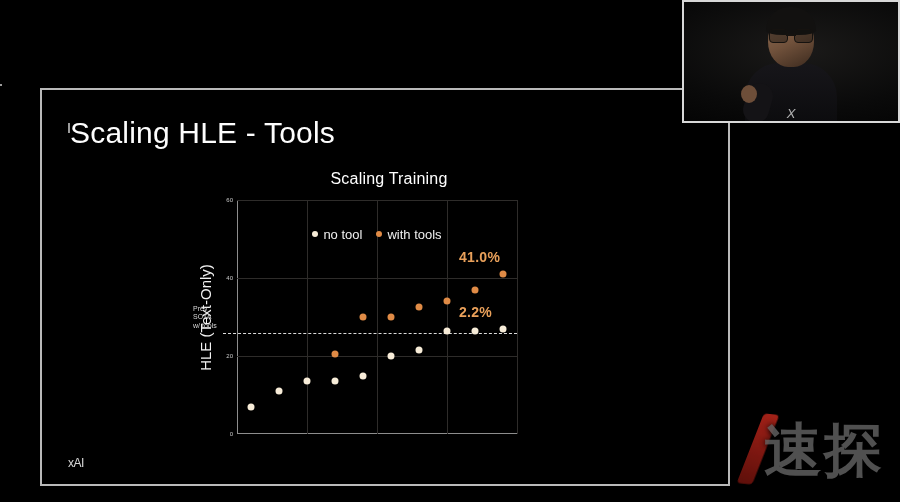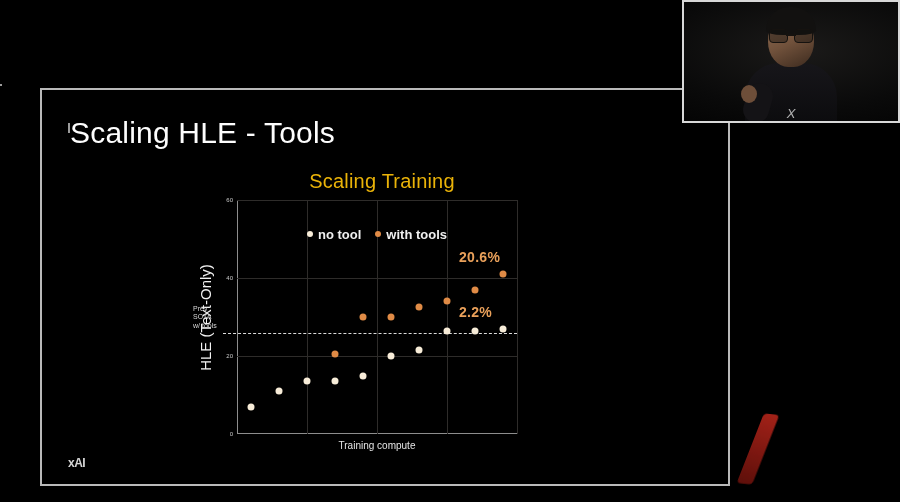--- a/index.html
+++ b/index.html
@@ -7,26 +7,26 @@
   #stage{position:relative;width:900px;height:502px;background:#000;}
 
   
   #slide{position:absolute;left:8px;top:88px;width:690px;height:398px;
          background:#000;border:2px solid #b9b9b9;box-sizing:border-box;margin-left:32px;}
 
   #slide-title{position:absolute;left:28px;top:26px;color:#fdfdfd;
          font-size:30px;letter-spacing:.2px;font-weight:400;white-space:nowrap;}
 
   #xai-logo{position:absolute;left:26px;bottom:14px;color:#e8e8e8;font-size:12px;
-         letter-spacing:-.5px;font-weight:700;opacity:.92;}
+         letter-spacing:-.5px;font-weight:400;opacity:.92;}
 
   
   #chart{position:absolute;left:155px;top:80px;width:360px;height:290px;}
-  #chart-title{position:absolute;left:5px;top:0;width:360px;text-align:center;
-         color:#eab308;font-size:20px;letter-spacing:.2px;}
+  #chart-title{position:absolute;left:12px;top:0;width:360px;text-align:center;
+         color:#ffffff;font-size:16px;letter-spacing:.2px;}
 
   
   #plot{position:absolute;left:40px;top:30px;width:280px;height:234px;}
   .axis-line{position:absolute;background:#8d8d8d;}
   #y-axis{left:0;top:0;width:1px;height:234px;}
   #x-axis{left:0;bottom:0;width:280px;height:1px;}
 
   .grid-v{position:absolute;top:0;width:1px;height:234px;background:#2e2c2a;}
   .grid-h{position:absolute;left:0;width:280px;height:1px;background:#2e2c2a;}
 
@@ -41,21 +41,21 @@
   .pt{position:absolute;width:7px;height:7px;border-radius:50%;
       transform:translate(-50%,-50%);}
   .pt.no-tool{background:#f7ecd8;}
   .pt.with-tool{background:#e08b46;}
 
   
   #legend{position:absolute;left:0;top:26px;width:280px;text-align:center;
           color:#efefef;font-size:13px;white-space:nowrap;}
   #legend .ldot{display:inline-block;width:6px;height:6px;border-radius:50%;
           vertical-align:middle;margin-right:5px;position:relative;top:-1px;}
-  #legend .lbl{vertical-align:middle;font-weight:bold;}
+  #legend .lbl{vertical-align:middle;}
   #legend .sep{display:inline-block;width:14px;}
 
   .callout{position:absolute;color:#e9a05a;font-size:14px;font-weight:700;
            letter-spacing:.3px;white-space:nowrap;}
 
   #y-axis-label{position:absolute;left:-2px;top:30px;height:234px;
        display:flex;align-items:center;justify-content:center;width:20px;}
   #y-axis-label span{transform:rotate(-90deg);white-space:nowrap;color:#f2f2f2;
        font-size:15px;}
   #x-axis-label{position:absolute;left:40px;top:270px;width:280px;text-align:center;
@@ -152,25 +152,24 @@
           <div class="pt no-tool" title="no tool: 26.5" style="left: 210px; top: 130.65px;"></div>
           <div class="pt no-tool" title="no tool: 26.5" style="left: 238px; top: 130.65px;"></div>
           <div class="pt no-tool" title="no tool: 26.9" style="left: 266px; top: 129.09px;"></div>
           <div class="pt with-tool" title="with tool: 20.5" style="left: 98px; top: 154.05px;"></div>
           <div class="pt with-tool" title="with tool: 30" style="left: 126px; top: 117px;"></div>
           <div class="pt with-tool" title="with tool: 30" style="left: 154px; top: 117px;"></div>
           <div class="pt with-tool" title="with tool: 32.5" style="left: 182px; top: 107.25px;"></div>
           <div class="pt with-tool" title="with tool: 34" style="left: 210px; top: 101.4px;"></div>
           <div class="pt with-tool" title="with tool: 37" style="left: 238px; top: 89.7px;"></div>
           <div class="pt with-tool" title="with tool: 41" style="left: 266px; top: 74.1px;"></div>
-          <div class="callout" style="left: 222px; top: 49.1px; color: rgb(233, 160, 90);">20.6%</div>
+          <div class="callout" style="left: 222px; top: 49.1px; color: rgb(233, 160, 90);">41.0%</div>
           <div class="callout" style="left: 222px; top: 104.09px; color: rgb(233, 160, 90);">2.2%</div>
         </div>
 
-      <div id="x-axis-label">Training compute</div>
     </div>
 
     <div id="xai-logo">xAI</div>
   </div>
 
   <div id="webcam">
     <div class="cam-bg"></div>
     <div class="speaker">
       <div class="body"></div>
       <div class="arm"></div>
@@ -183,15 +182,16 @@
           <i class="r"></i>
       </div>
       <div class="shirt-x">X</div>
     </div>
   </div>
   <div id="cam-tick"></div>
   <div id="cam-tick2"></div>
 
   <div id="watermark">
     <div class="wm-slash"></div>
+    <div class="wm-text">速探</div>
   </div>
 
 </div>
 
 </body></html>

